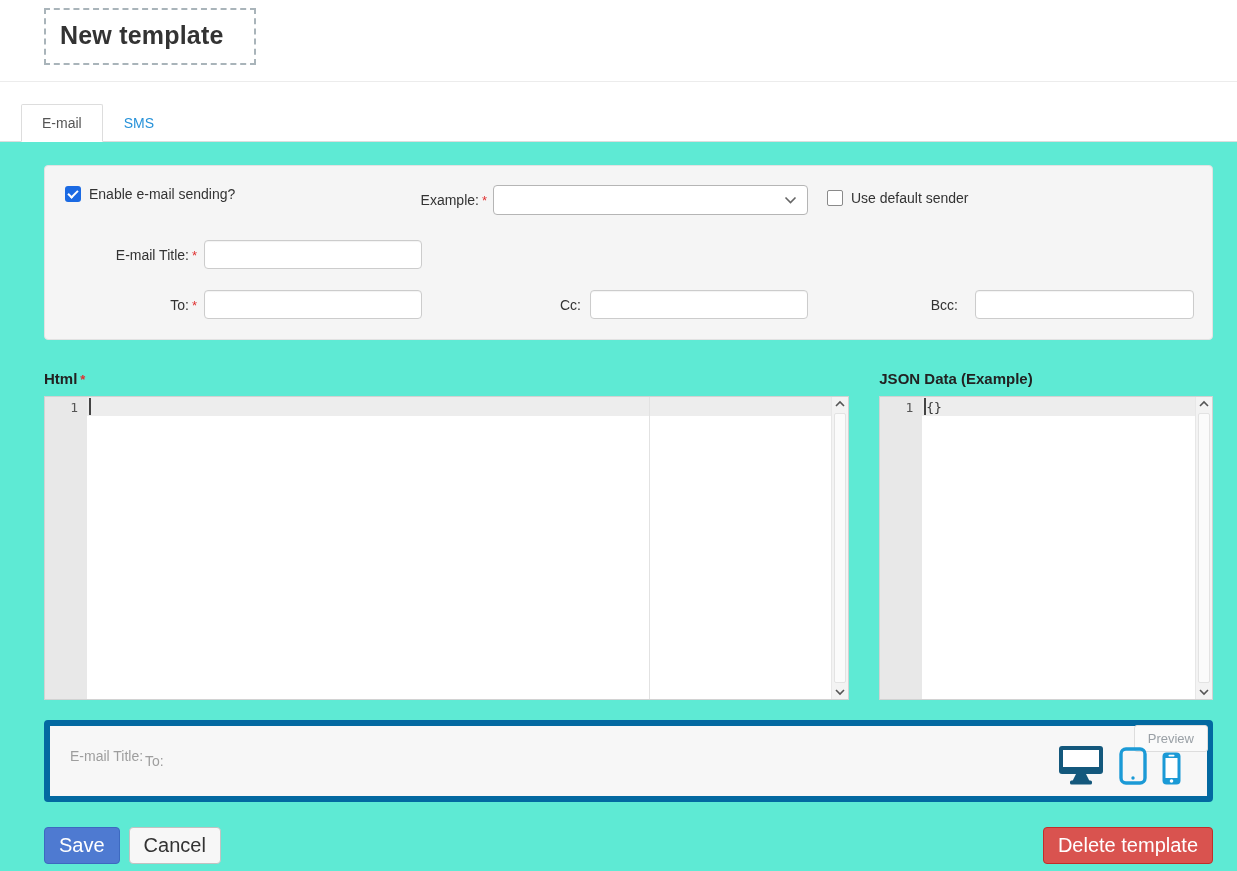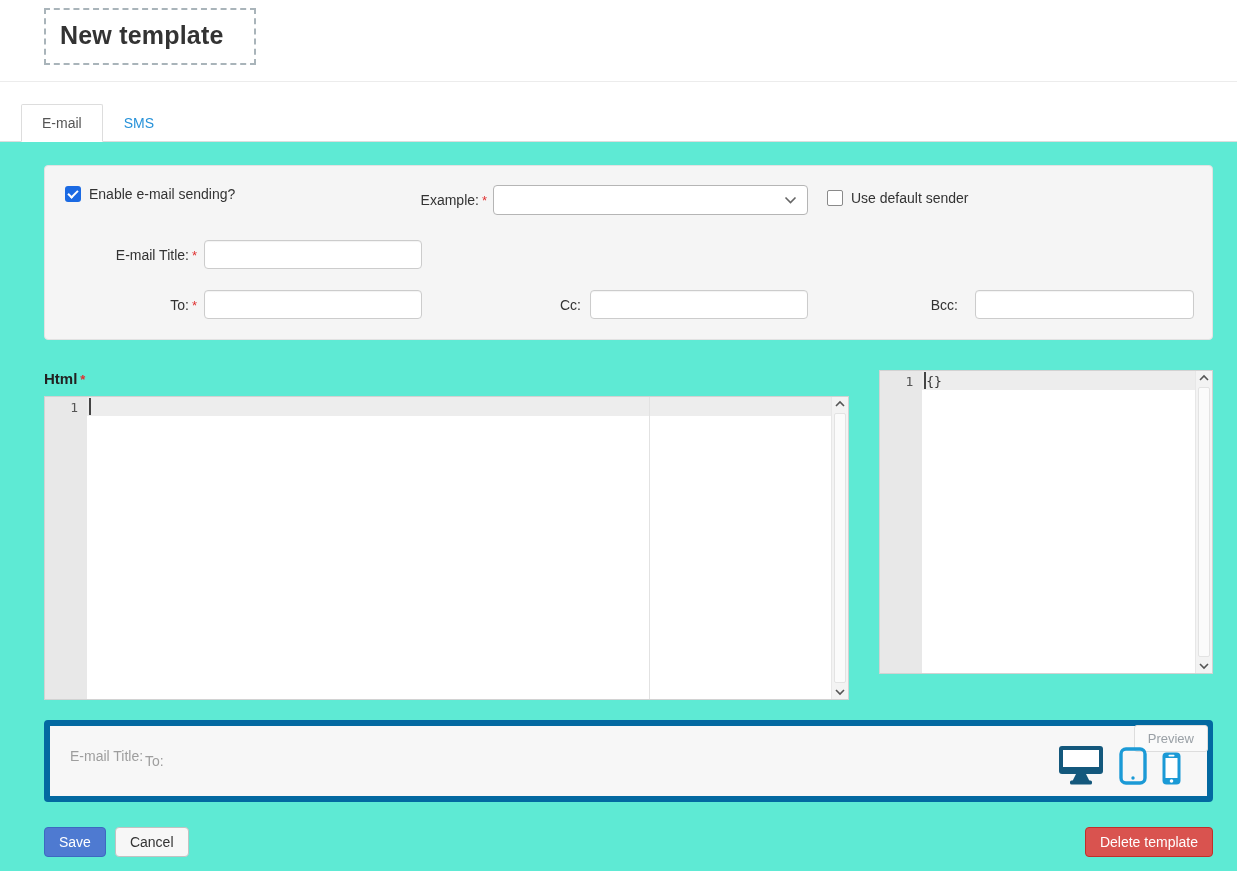--- a/index.html
+++ b/index.html
@@ -54,21 +54,21 @@
   
   .preview-panel { position:relative; margin-top:20px; height:82px; background:#f7f7f7; border:6px solid #0369a1; border-radius:4px; }
   .preview-btn { position:absolute; top:-1px; right:-1px; height:27px; padding:0 13px; background:#fafafa; border:1px solid #ddd; border-radius:3px; color:#9aa0a6; font-size:13px; line-height:25px; cursor:pointer; font-family:"Liberation Sans",sans-serif; }
   .pv-title { position:absolute; left:20px; top:22px; color:#9e9e9e; font-size:14px; }
   .pv-to { position:absolute; left:95px; top:27px; color:#9e9e9e; font-size:14px; }
   .devices { position:absolute; right:26px; bottom:7px; display:flex; align-items:flex-end; gap:15px; }
   .devices .dev { cursor:pointer; }
 
   
   .footer { display:flex; align-items:center; gap:9px; margin-top:25px; padding-bottom:14px; }
-  .btn { font-size:14px; border-radius:4px; padding:6px 14px; border:1px solid transparent; cursor:pointer; font-family:"Liberation Sans",sans-serif; }
+  .btn { font-size:20px; border-radius:4px; padding:6px 14px; border:1px solid transparent; cursor:pointer; font-family:"Liberation Sans",sans-serif; }
   .btn-save { background:#4e7ad1; border-color:#3d69c0; color:#fff; }
   .btn-cancel { background:#f7f7f7; border-color:#c2c2c2; color:#333; }
   .btn-delete { margin-left:auto; background:#d9534f; border-color:#c12e2a; color:#fff; }
 </style>
 </head>
 <body>
 
 <div class="header">
   <div class="title-box">
     <span class="page-title">New template</span>
@@ -144,20 +144,23 @@
               </svg>
             <svg class="arr down" width="12" height="8" viewBox="0 0 12 8">
                 <polyline points="2,2 6,6 10,2" stroke="#555" stroke-width="1.6" fill="none"></polyline>
               </svg>
           </div>
         </div>
       </div>
     </div>
 
     <div class="editor-col json">
+      <div class="editor-label">
+        <span>JSON Data (Example)</span>
+      </div>
       <div class="editor">
         <div class="gutter">
           <div>1</div>
         </div>
         <div class="code-area">
           <div class="active-line"></div>
           <div class="caret"></div>
           <div class="code-text">{}</div>
           <div class="vscroll">
             <div class="thumb"></div>

